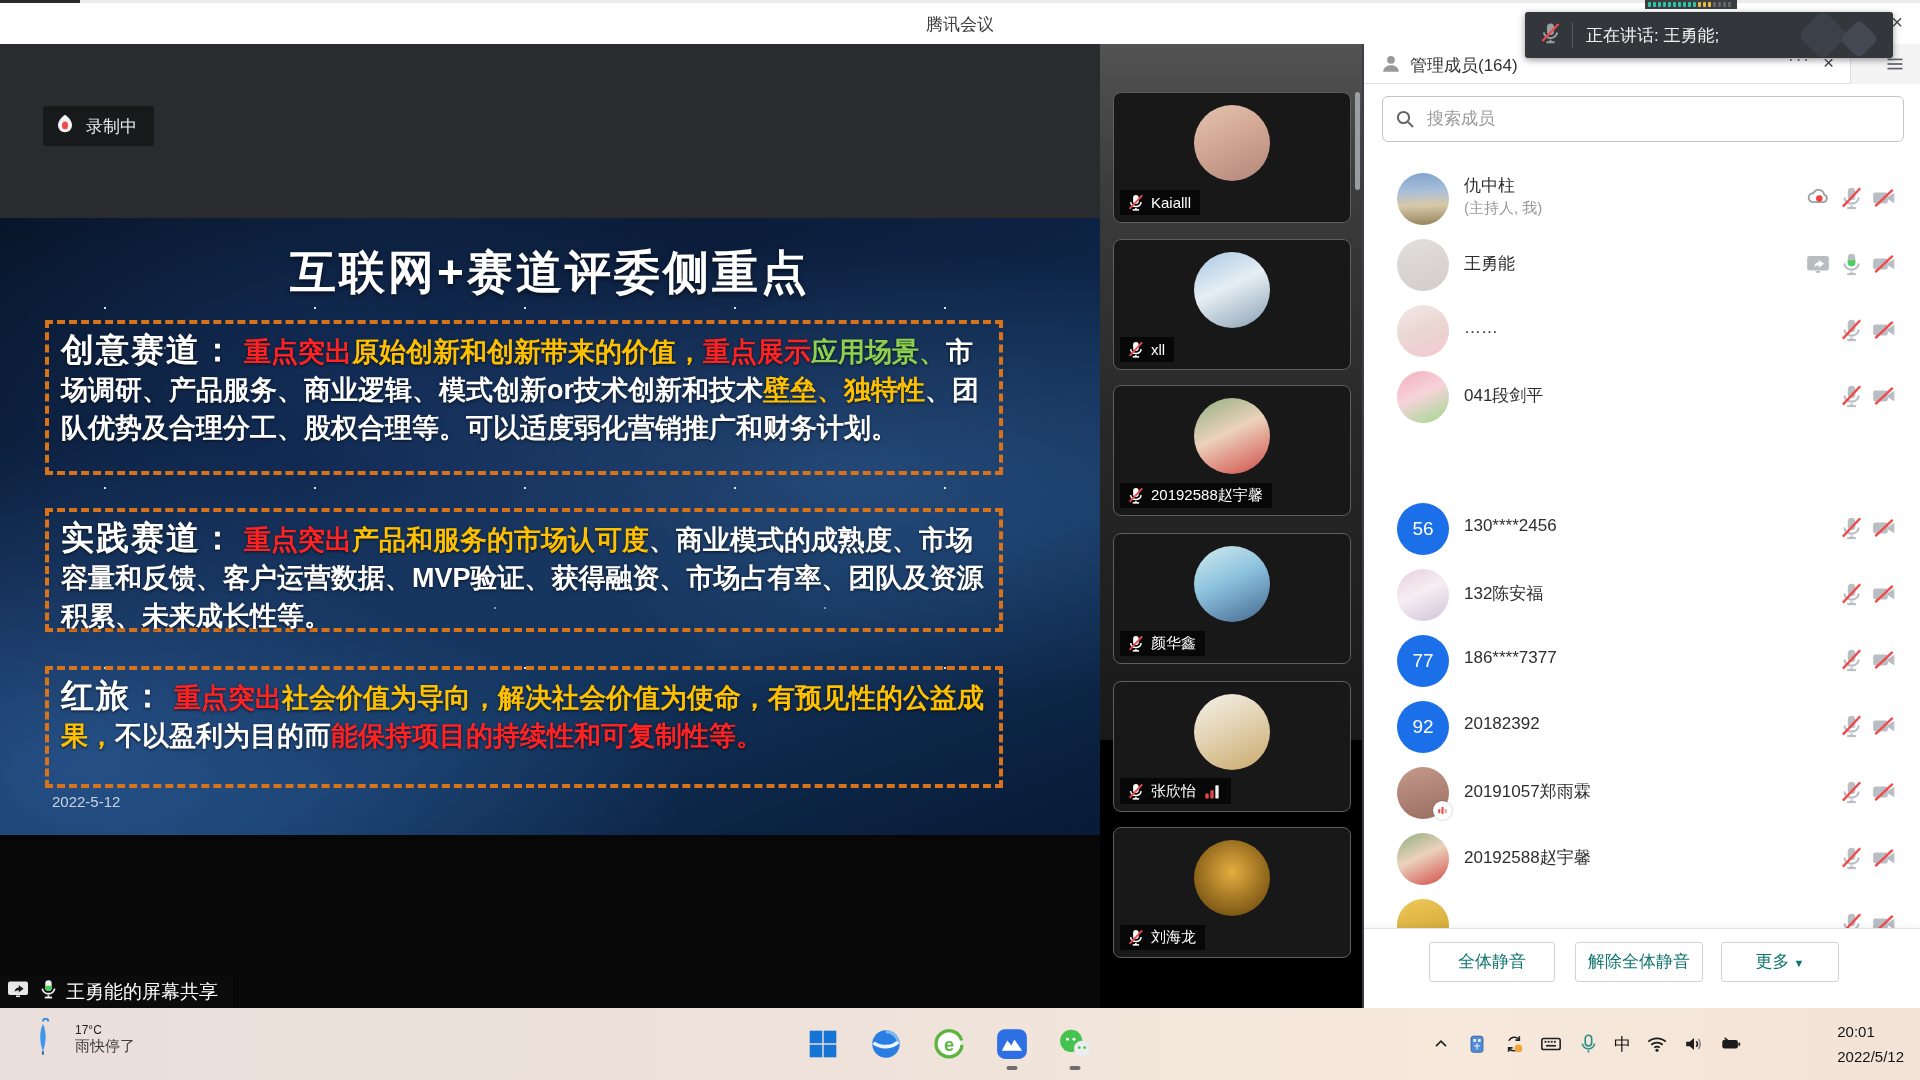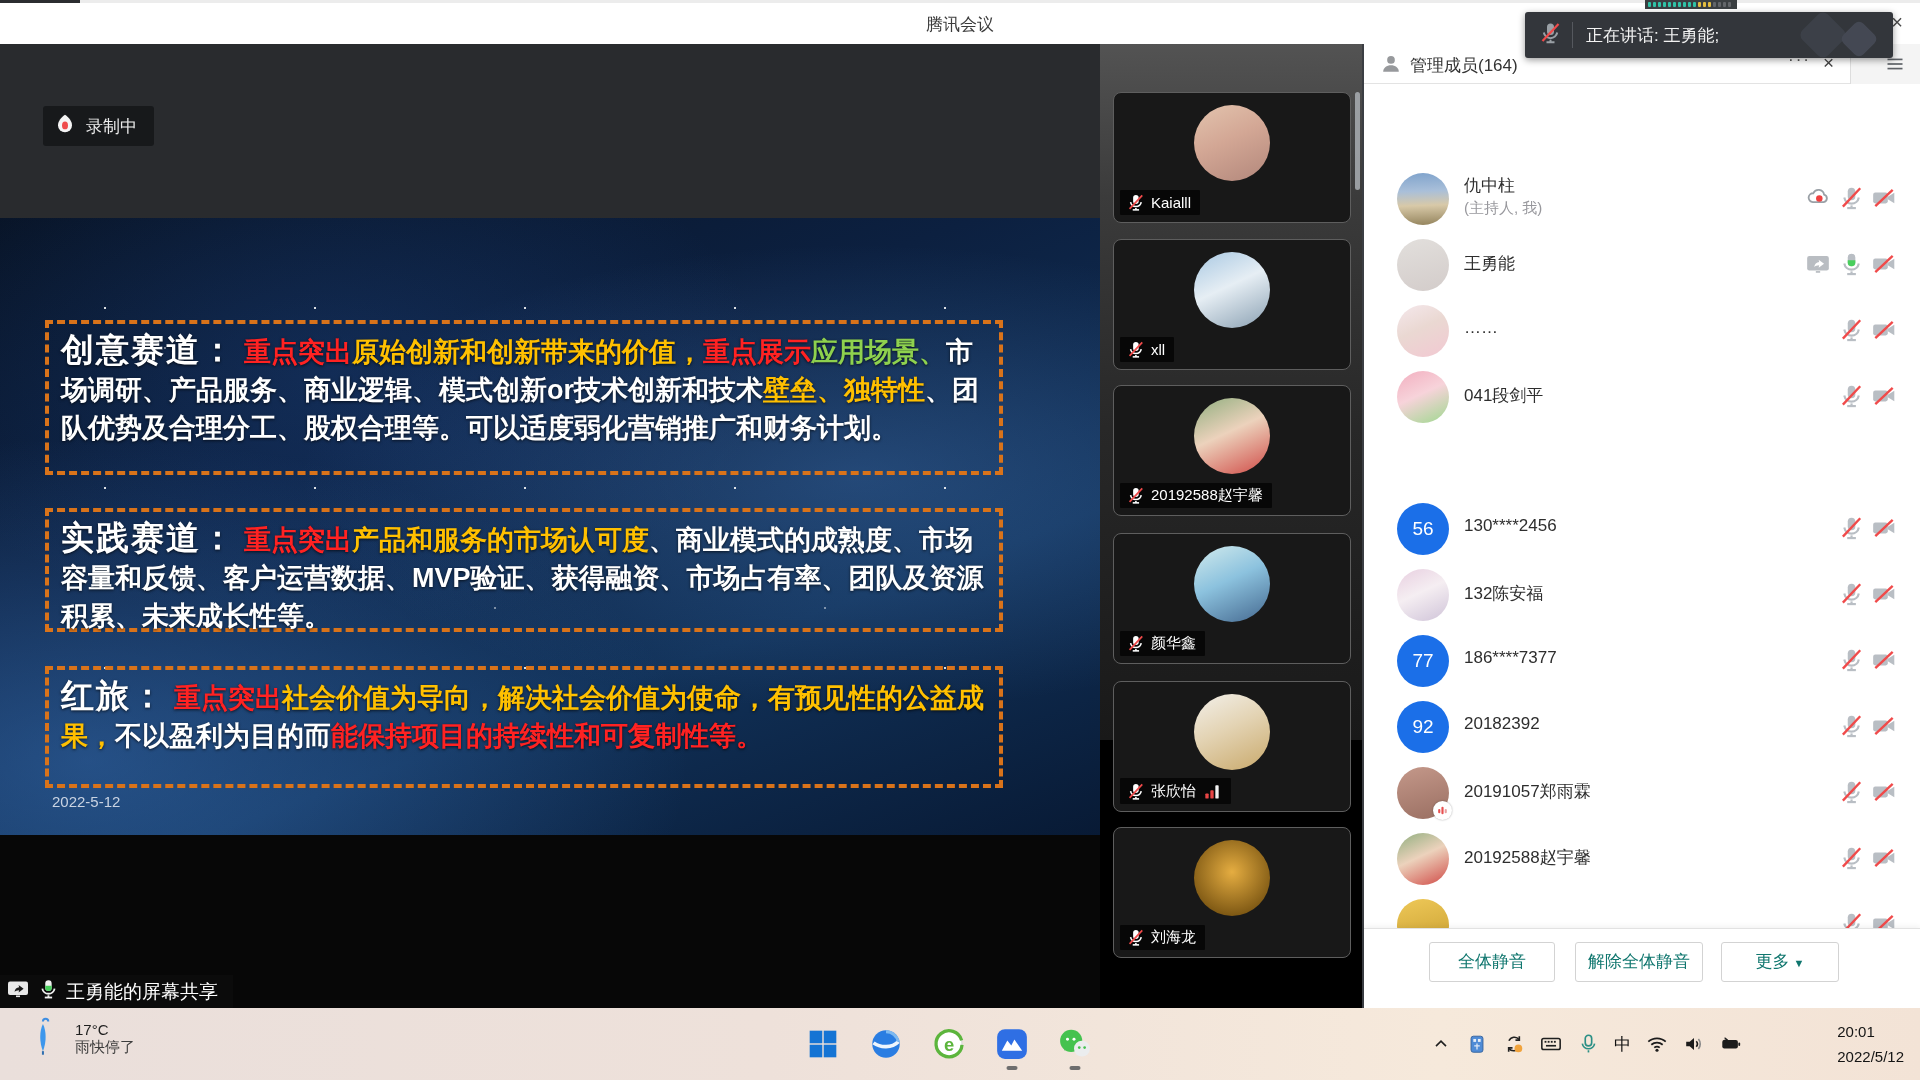--- a/index.html
+++ b/index.html
@@ -80,21 +80,21 @@
   .toast-text{font-size:17px;color:#f2f2f2;white-space:nowrap}
   .toast-logo1{position:absolute;right:52px;top:5px;width:36px;height:36px;background:#3c4048;border-radius:7px;transform:rotate(45deg)}
   .toast-logo2{position:absolute;right:20px;top:13px;width:28px;height:28px;background:#444853;border-radius:6px;transform:rotate(45deg)}
   .meter{position:absolute;left:1645px;top:0;width:92px;height:9px;background:#3a3e41;display:flex;align-items:center;gap:2px;padding:0 3px;z-index:6}
   .meter b{width:3px;height:5px;border-radius:1px;display:block}
 
   
   .taskbar{position:absolute;left:0;top:1008px;width:1920px;height:72px;
     background:linear-gradient(90deg,#eadfdb 0%,#eee1da 40%,#f6e9db 75%,#f3e3d6 100%)}
   .tb-weather{position:absolute;left:24px;top:9px;display:flex;gap:11px;align-items:center}
-  .tb-wtext .t1{font-size:15px;color:#1f1f1f}
+  .tb-wtext .t1{font-size:12px;color:#1f1f1f}
   .tb-wtext .t2{font-size:15px;color:#3d3d3d;}
   .tb-apps{position:absolute;left:806px;top:0;height:72px;display:flex;align-items:center;gap:29px}
   .tb-app{position:relative;width:34px;height:34px}
   .run-dot{position:absolute;left:50%;transform:translateX(-50%);bottom:-9px;width:11px;height:4px;border-radius:2px;background:#6e6e6e}
   .tb-tray{position:absolute;left:1431px;top:0;height:72px;display:flex;align-items:center;gap:15px}
   .tb-tray .ime{font-size:17px;color:#111}
   .tb-clock{position:absolute;right:16px;top:11px;text-align:left;font-size:15px;color:#141414;line-height:25px}
 </style>
 </head>
 <body>
@@ -110,20 +110,21 @@
   <div class="share-chrome"></div>
   <div class="rec-badge">
     <span id="rec-icon"><svg width="24" height="24" viewBox="0 0 24 24">
           <path d="M12 2.8c4 2.6 7 6.6 7 10.4a7 7 0 0 1-14 0C5 9.4 8 5.4 12 2.8z" fill="#f5f5f5"></path>
      <ellipse cx="12" cy="13.4" rx="3" ry="3.9" fill="#ef4b4b"></ellipse>
         </svg></span>
     <span>录制中</span>
   </div>
 
   <div class="slide">
+    <div class="slide-title">互联网+赛道评委侧重点</div>
     <div id="slide-sections">
         <div class="sbox sbox1"><span class="lbl" style="color:#ffffff">创意赛道：</span><span style="color:#ff2222">重点突出</span><span style="color:#ffc000">原始创新和创新带来的价值，</span><span style="color:#ff2222">重点展示</span><span style="color:#8ed14e">应用场景、</span><span style="color:#ffffff">市场调研、产品服务、商业逻辑、模式创新or技术创新和技术</span><span style="color:#ffc000">壁垒、独特性</span><span style="color:#ffffff">、团队优势及合理分工、股权合理等。可以适度弱化营销推广和财务计划。</span></div>
         <div class="sbox sbox2"><span class="lbl" style="color:#ffffff">实践赛道：</span><span style="color:#ff2222">重点突出</span><span style="color:#ffc000">产品和服务的市场认可度</span><span style="color:#ffffff">、商业模式的成熟度、市场容量和反馈、客户运营数据、MVP验证、获得融资、市场占有率、团队及资源积累、未来成长性等。</span></div>
         <div class="sbox sbox3"><span class="lbl" style="color:#ffffff">红旅：</span><span style="color:#ff2222">重点突出</span><span style="color:#ffc000">社会价值为导向，解决社会价值为使命，有预见性的公益成果，</span><span style="color:#ffffff">不以盈利为目的而</span><span style="color:#ff2222">能保持项目的持续性和可复制性等。</span></div>
       </div>
     <div class="slide-date">2022-5-12</div>
   </div>
 
   <div class="share-label">
     <span id="share-screen-icon"><svg width="24" height="24" viewBox="0 0 24 24">
@@ -247,20 +248,27 @@
     <span class="mp-close">×</span>
     <span class="mp-hamburger" id="mp-hamburger">
         <svg width="20" height="20" viewBox="0 0 24 24">
           <g fill="#5d6166">
             <rect x="3" y="5.5" width="18" height="2"></rect>
             <rect x="3" y="11" width="18" height="2"></rect>
             <rect x="3" y="16.5" width="18" height="2"></rect>
           </g>
         </svg>
       </span>
+  </div>
+  <div class="mp-search">
+    <input type="text" placeholder="搜索成员" style="">
+    <span class="s-icon" id="mp-search-icon"><svg width="24" height="24" viewBox="0 0 24 24">
+          <circle cx="10.5" cy="10.5" r="5.6" fill="none" stroke="#666" stroke-width="2"></circle>
+     <line x1="14.9" y1="14.9" x2="20" y2="20" stroke="#666" stroke-width="2"></line>
+        </svg></span>
   </div>
   <div class="member-list" id="member-list">
       <div class="m-row two" style="top: 16px;">
         <div class="m-avatar" style="background:linear-gradient(178deg, #7fa3cc 0%, #a9bfd9 35%, #d8c9a8 62%, #93835c 100%)"></div>
      <div class="m-name">仇中柱</div>
         <div class="m-sub">(主持人, 我)</div>
         <div class="m-icons">
           <svg width="26" height="26" viewBox="0 0 24 24">
             <path d="M7.2 15.8a4.1 4.1 0 1 1 .5-8.2 5.2 5.2 0 0 1 9.9 1.2 3.6 3.6 0 0 1-.4 7z" fill="none" stroke="#9aa0a6" stroke-width="1.7"></path>
      <circle cx="13.2" cy="12.5" r="3" fill="#f04040"></circle>

